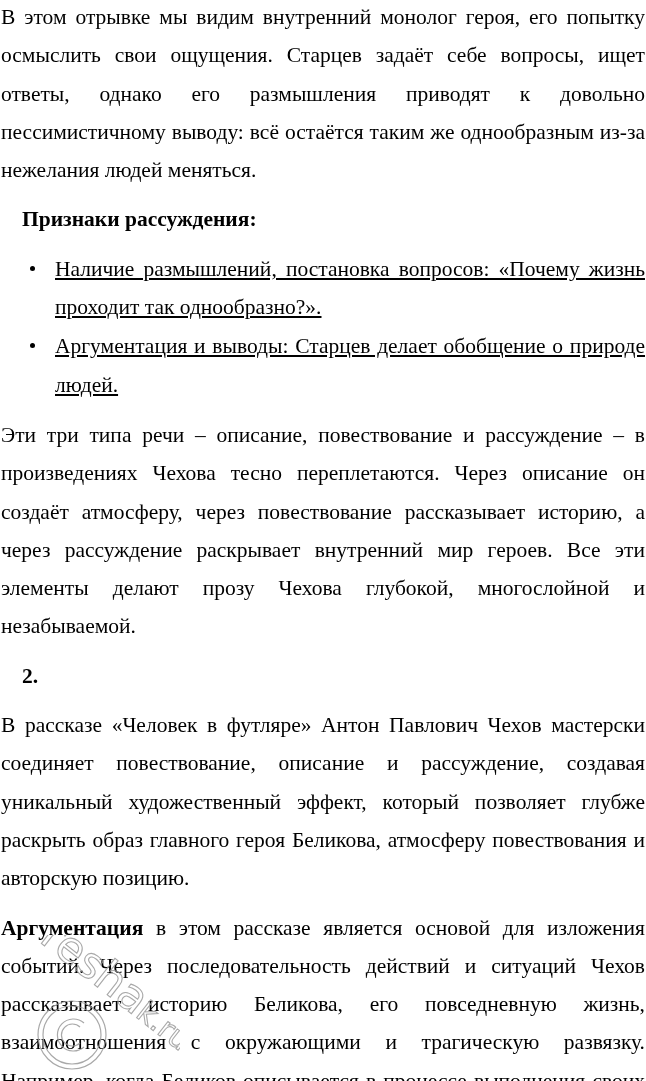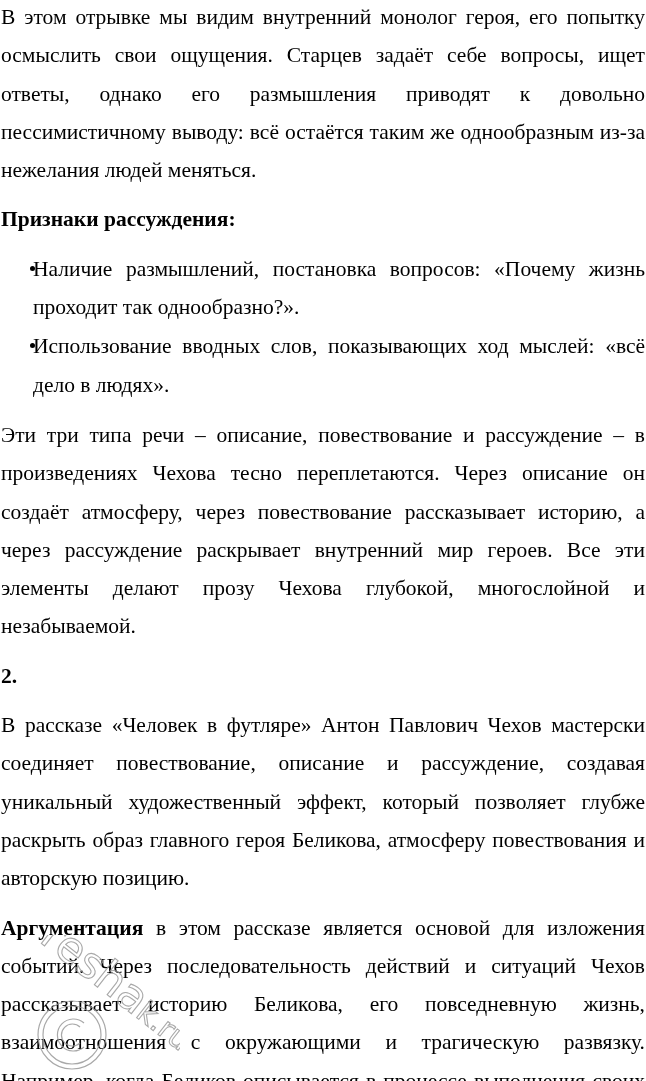--- a/index.html
+++ b/index.html
@@ -27,32 +27,34 @@
     p {
       margin: 0;
       text-align: justify;
       text-align-last: left;
     }
     .para { margin-top: -2px; }
     .gap { height: 11px; }
     .heading {
       font-weight: bold;
       margin: 0;
+      padding-left: 21px;
     }
     ul.bullets {
       list-style: none;
       margin: 0;
       padding: 0;
     }
     ul.bullets li {
       position: relative;
-      padding-left: 32px;
+      padding-left: 54px;
       text-align: justify;
       text-align-last: left;
       margin-bottom: 1px;
+      text-decoration: underline;
     }
     ul.bullets li .dot {
       position: absolute;
       left: 29px;
       top: 16px;
       width: 5px;
       height: 5px;
       border-radius: 50%;
       background: #000;
     }
@@ -79,21 +81,21 @@
 
   <div class="gap"></div>
 
   <ul class="bullets">
     <li>
       <span class="dot"></span>
       <span>Наличие размышлений, постановка вопросов: «Почему жизнь проходит так однообразно?».</span>
     </li>
     <li>
       <span class="dot"></span>
-      <span>Использование вводных слов, показывающих ход мыслей: «всё дело в людях».</span>
+      <span>Аргументация и выводы: Старцев делает обобщение о природе людей.</span>
     </li>
   </ul>
 
   <div class="gap"></div>
 
   <p>Эти три типа речи – описание, повествование и рассуждение – в произведениях Чехова тесно переплетаются. Через описание он создаёт атмосферу, через повествование рассказывает историю, а через рассуждение раскрывает внутренний мир героев. Все эти элементы делают прозу Чехова глубокой, многослойной и незабываемой.</p>
 
   <div class="gap"></div>
 
   <p class="heading">2.</p>

